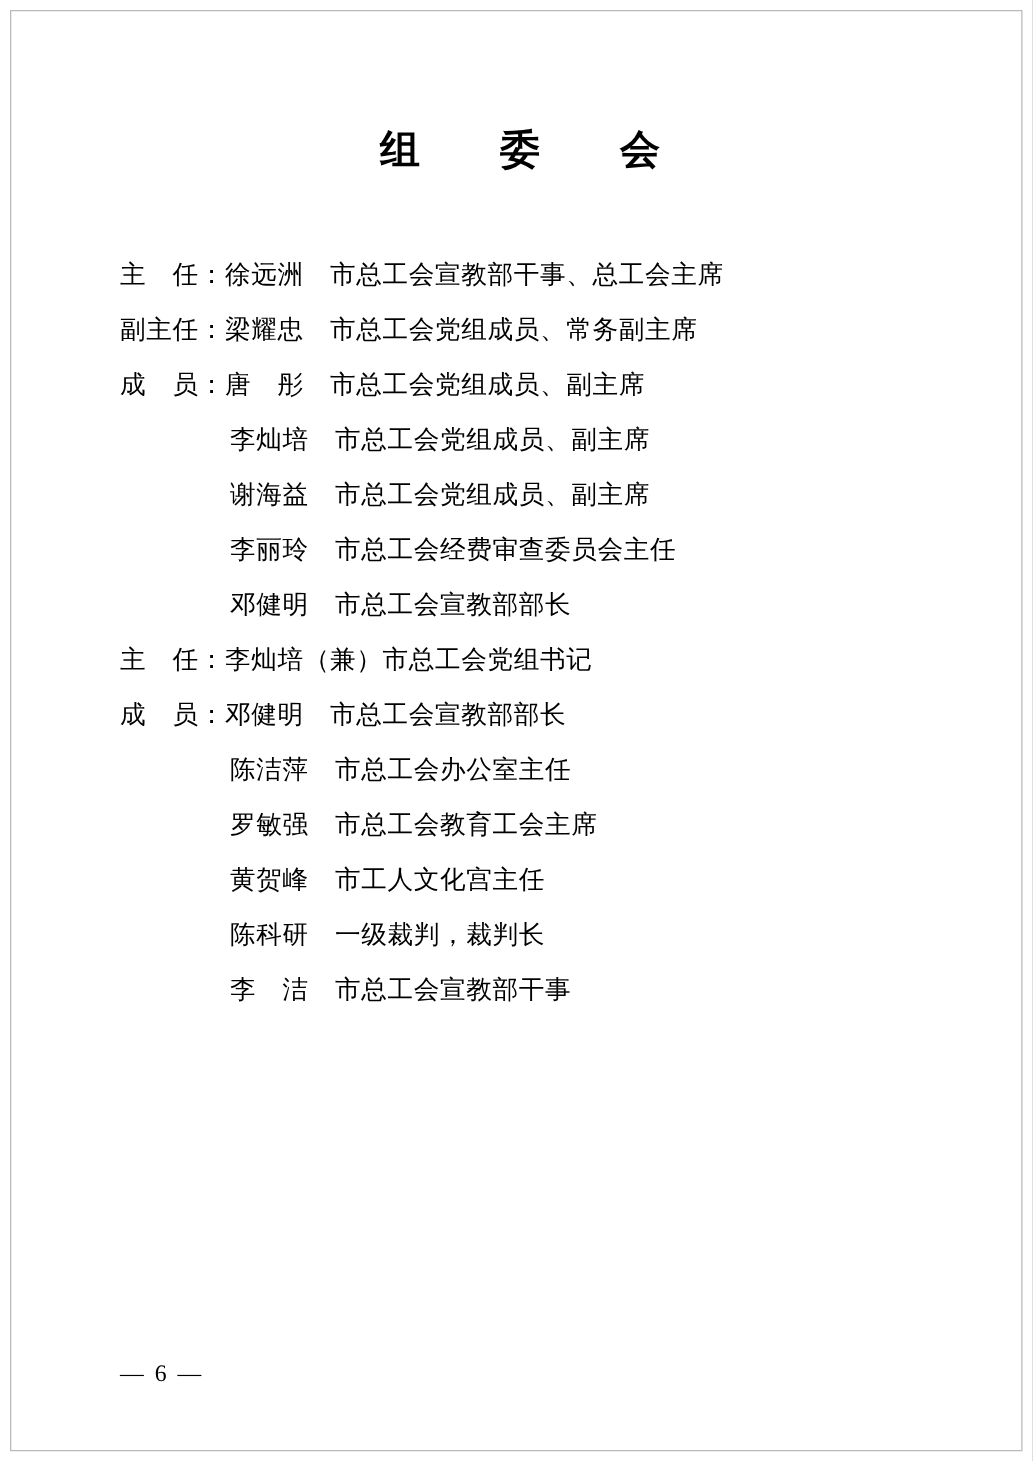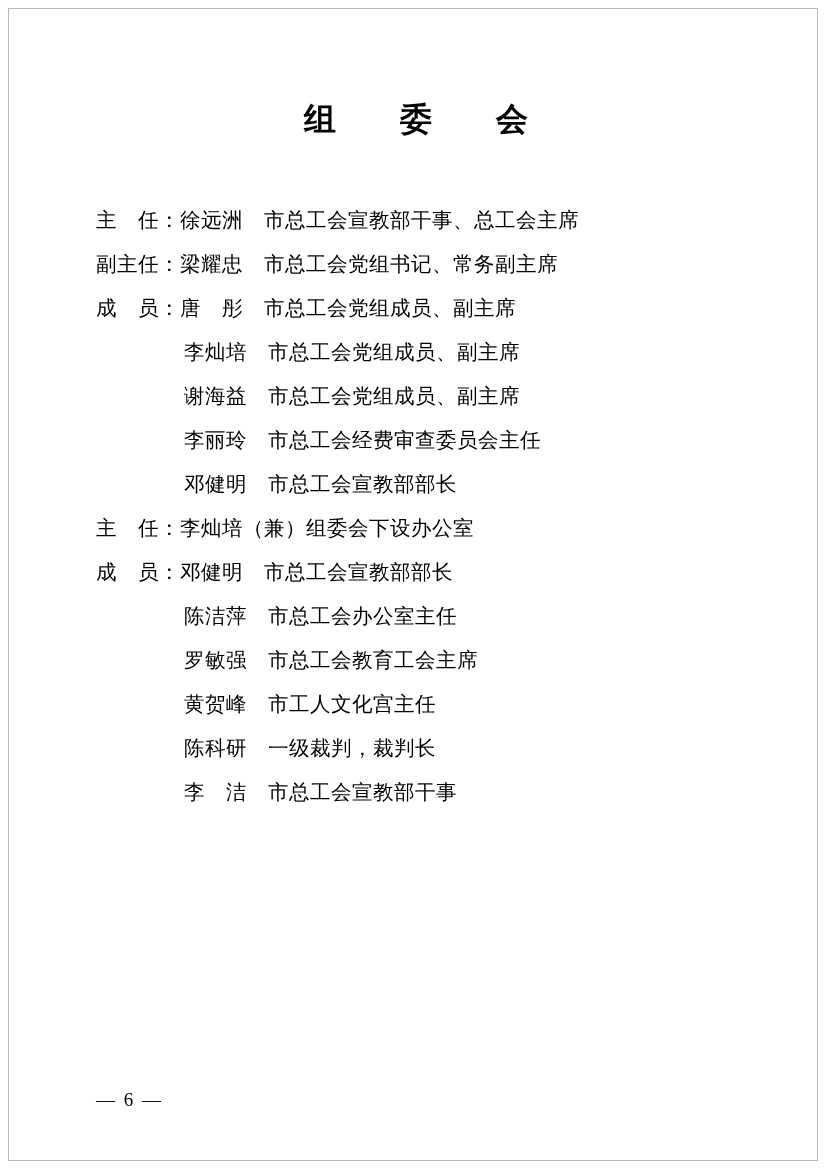--- a/index.html
+++ b/index.html
@@ -71,30 +71,30 @@
 
 <div class="page">
   <div class="page-border"></div>
 
   <div class="content">
 
     <div class="doc-title">组　委　会</div>
 
     <div class="body-block">
       <div class="line">主　任：徐远洲　市总工会宣教部干事、总工会主席</div>
-      <div class="line">副主任：梁耀忠　市总工会党组书记、常务副主席</div>
+      <div class="line">副主任：梁耀忠　市总工会党组成员、常务副主席</div>
       <div class="line">成　员：唐　彤　市总工会党组成员、副主席</div>
       <div class="line indent">李灿培　市总工会党组成员、副主席</div>
       <div class="line indent">谢海益　市总工会党组成员、副主席</div>
       <div class="line indent">李丽玲　市总工会经费审查委员会主任</div>
       <div class="line indent">邓健明　市总工会宣教部部长</div>
     </div>
 
     <div>
-      <div class="line">主　任：李灿培（兼）组委会下设办公室</div>
+      <div class="line">主　任：李灿培（兼）市总工会党组书记</div>
       <div class="line">成　员：邓健明　市总工会宣教部部长</div>
       <div class="line indent">陈洁萍　市总工会办公室主任</div>
       <div class="line indent">罗敏强　市总工会教育工会主席</div>
       <div class="line indent">黄贺峰　市工人文化宫主任</div>
       <div class="line indent">陈科研　一级裁判，裁判长</div>
       <div class="line indent">李　洁　市总工会宣教部干事</div>
     </div>
 
   </div>
 

